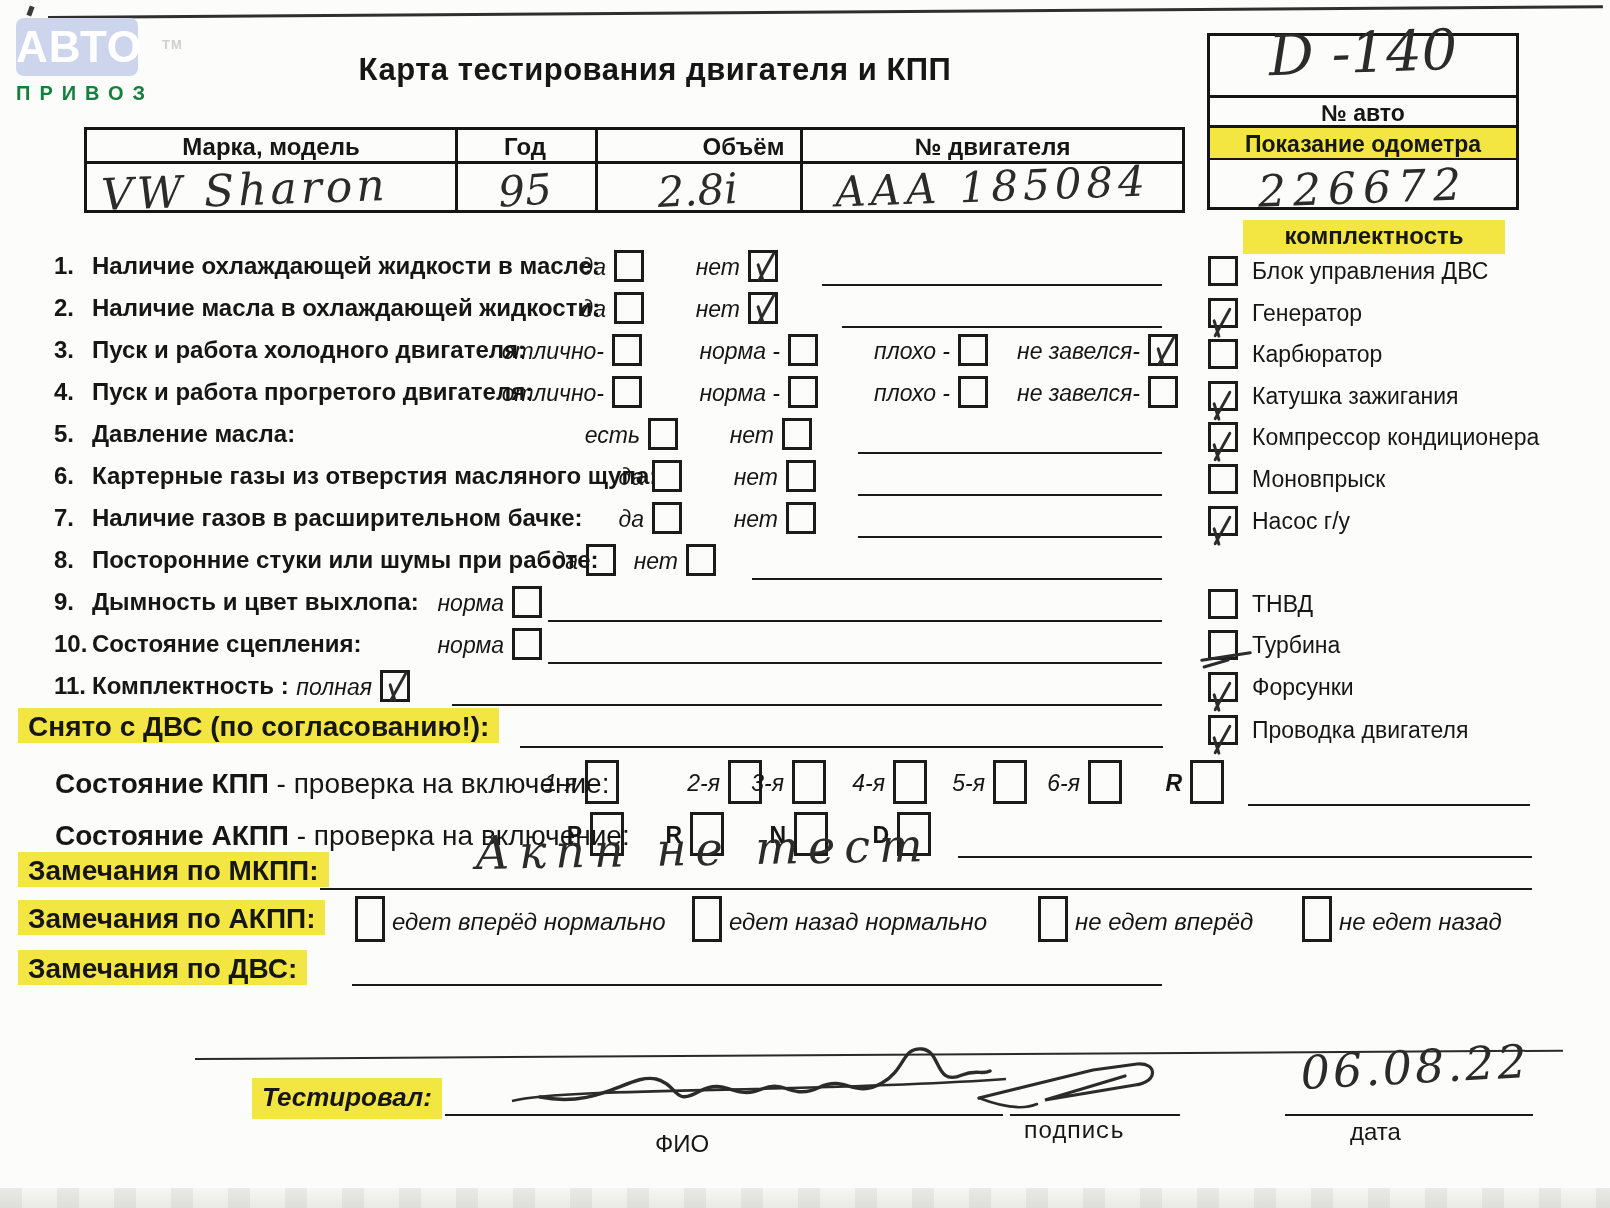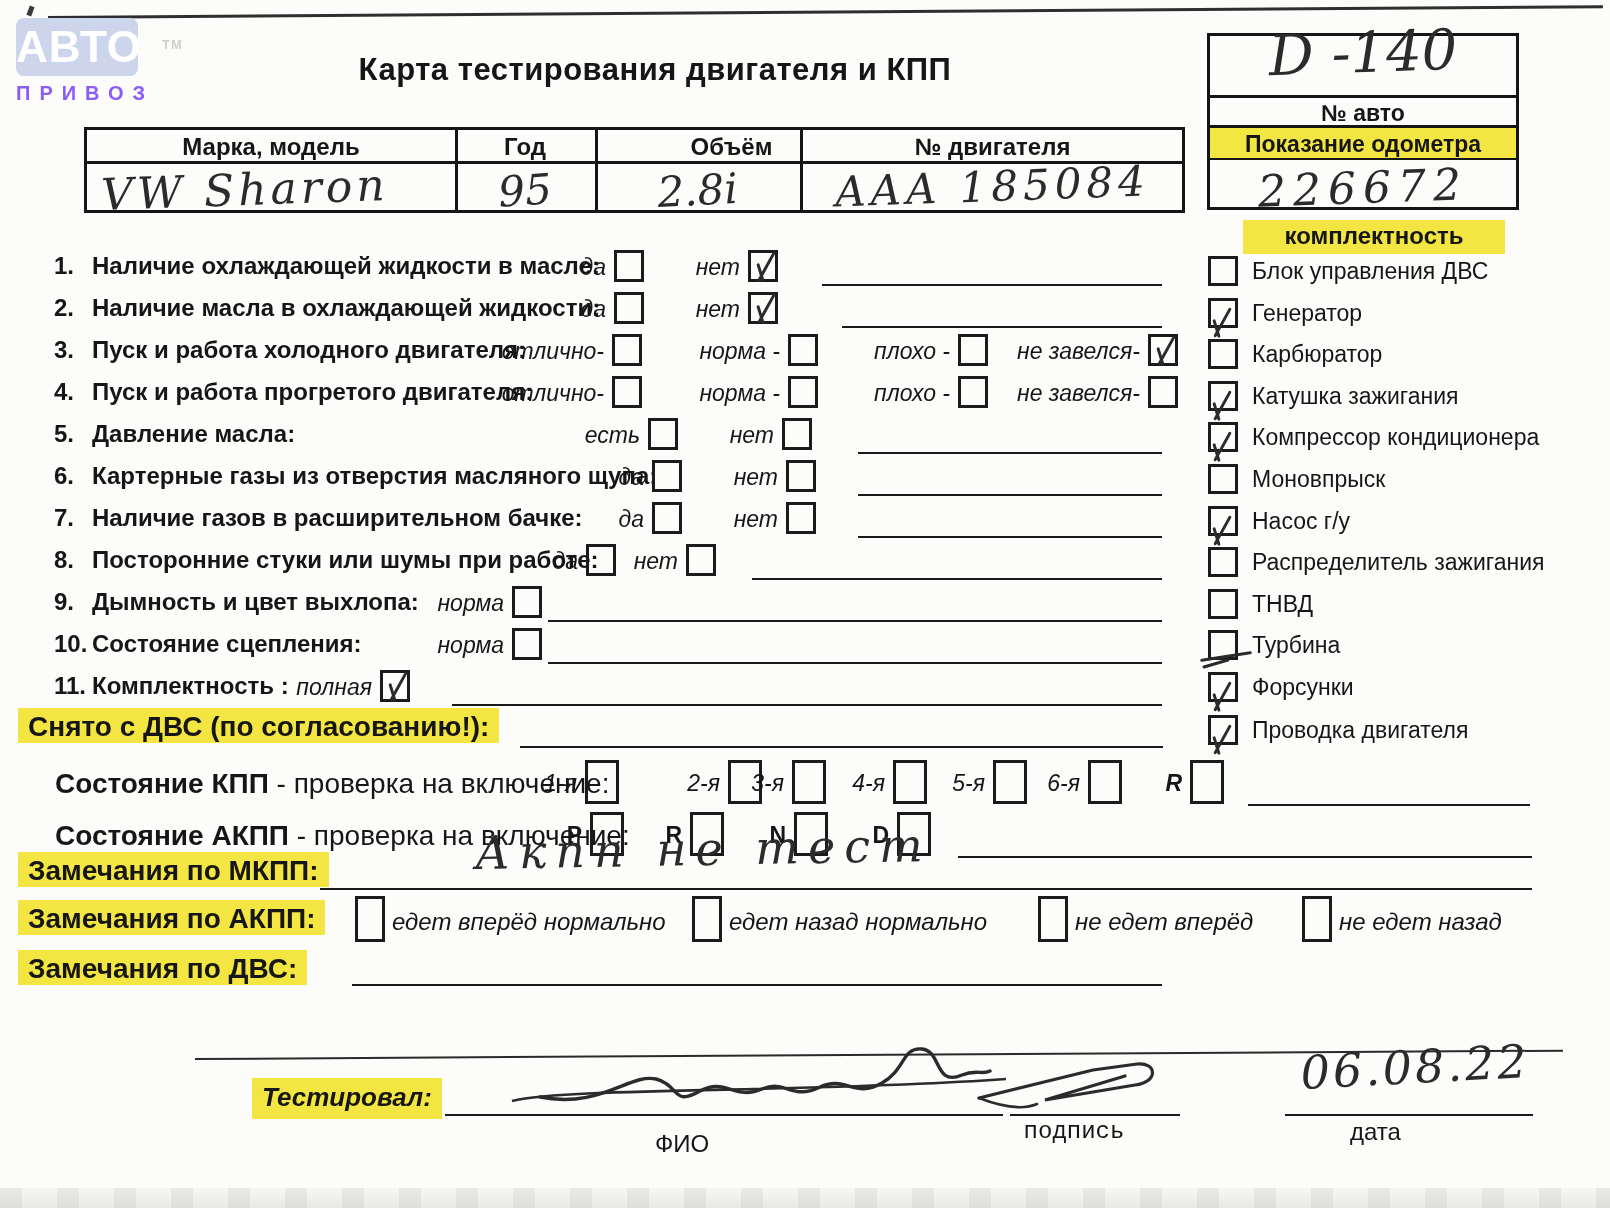--- a/index.html
+++ b/index.html
@@ -15,21 +15,21 @@
   .scan-bottom { position:absolute; left:0; bottom:0; width:1610px; height:20px;
     background:
       repeating-linear-gradient(90deg, rgba(120,120,115,.10) 0 22px, rgba(0,0,0,0) 22px 57px),
       linear-gradient(180deg,#f6f6f3,#e9e9e5); }
 
   
   .logo { position:absolute; left:16px; top:18px; }
   .logo-badge { position:relative; width:122px; height:58px; background:#ccd5ec; border-radius:8px;
     color:#ffffff; font-weight:bold; font-size:44px; text-align:center; line-height:58px; letter-spacing:1px; }
   .logo-tm { position:absolute; left:146px; top:-2px; color:#cfcfcd; font-size:13px; font-weight:bold; letter-spacing:1px; }
-  .logo-sub { margin-top:6px; color:#8b5cf6; font-size:20px; font-weight:bold; letter-spacing:9px; white-space:nowrap; }
+  .logo-sub { margin-top:6px; color:#15803d; font-size:20px; font-weight:bold; letter-spacing:9px; white-space:nowrap; }
 
   .title { position:absolute; left:300px; top:52px; width:710px; text-align:center;
     font-size:31px; font-weight:bold; letter-spacing:.5px; }
 
   
   .idbox { position:absolute; left:1207px; top:33px; width:312px; height:177px;
     border:3px solid #151515; box-sizing:border-box; }
   .idbox-cell1 { position:absolute; left:0; top:0; width:100%; height:62px; border-bottom:3px solid #151515; box-sizing:border-box; }
   .idbox-cell2 { position:absolute; left:0; top:62px; width:100%; height:30px; border-bottom:3px solid #151515;
     box-sizing:border-box; text-align:center; font-weight:bold; font-size:23px; padding-top:2px; }
@@ -126,21 +126,21 @@
     <div class="idbox-val2 hand" style="font-size:44px; letter-spacing:7px; transform:rotate(-2deg);">226672</div>
   </div>
 
   <div class="vtable">
     <div class="vt-div" style="left:368px"></div>
     <div class="vt-div" style="left:508px"></div>
     <div class="vt-div" style="left:713px"></div>
     <div class="vt-hline"></div>
     <div class="vt-h" style="left:0; width:368px">Марка, модель</div>
     <div class="vt-h" style="left:368px; width:140px">Год</div>
-    <div class="vt-h" style="left:524px; width:241px">Объём</div>
+    <div class="vt-h" style="left:536px; width:241px">Объём</div>
     <div class="vt-h" style="left:713px; width:385px">№ двигателя</div>
     <div class="hand" style="position:absolute; left:14px; top:34px; font-size:44px; letter-spacing:4px; transform:rotate(-2deg);">VW Sharon</div>
     <div class="hand" style="position:absolute; left:368px; width:140px; top:36px; font-size:42px; text-align:center; transform:rotate(-4deg);">95</div>
     <div class="hand" style="position:absolute; left:508px; width:205px; top:36px; font-size:42px; text-align:center; transform:rotate(-3deg);">2.8i</div>
     <div class="hand" style="position:absolute; left:713px; width:385px; top:32px; font-size:42px; text-align:center; letter-spacing:5px; transform:rotate(-2deg);">AAA 185084</div>
   </div>
 
   <div class="eq-head">комплектность</div>
 
   <div class="eq-row" style="top:256px">
@@ -171,24 +171,20 @@
   </div>
   <div class="eq-row" style="top:464px">
     <span class="cb eq-cb"></span>
     <span class="eq-label">Моновпрыск</span>
   </div>
   <div class="eq-row" style="top:506px">
     <span class="cb eq-cb">
         <span class="check eq-check"></span>
       </span>
     <span class="eq-label">Насос г/у</span>
-  </div>
-  <div class="eq-row" style="top:547px">
-    <span class="cb eq-cb"></span>
-    <span class="eq-label">Распределитель зажигания</span>
   </div>
   <div class="eq-row" style="top:589px">
     <span class="cb eq-cb"></span>
     <span class="eq-label">ТНВД</span>
   </div>
   <div class="eq-row" style="top:630px">
     <span class="cb eq-cb">
         <span class="check strike eq-check"></span>
       </span>
     <span class="eq-label">Турбина</span>

